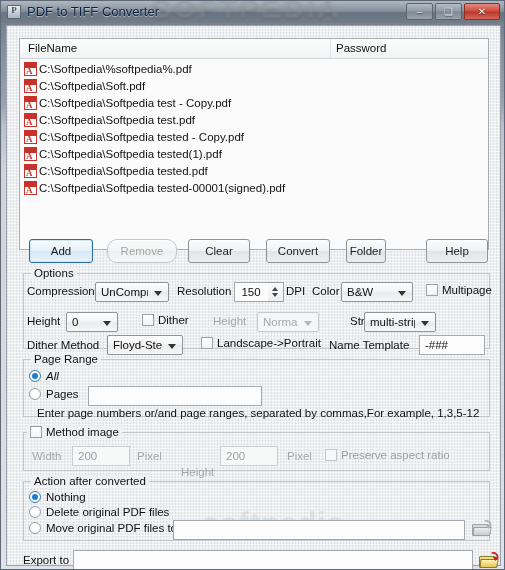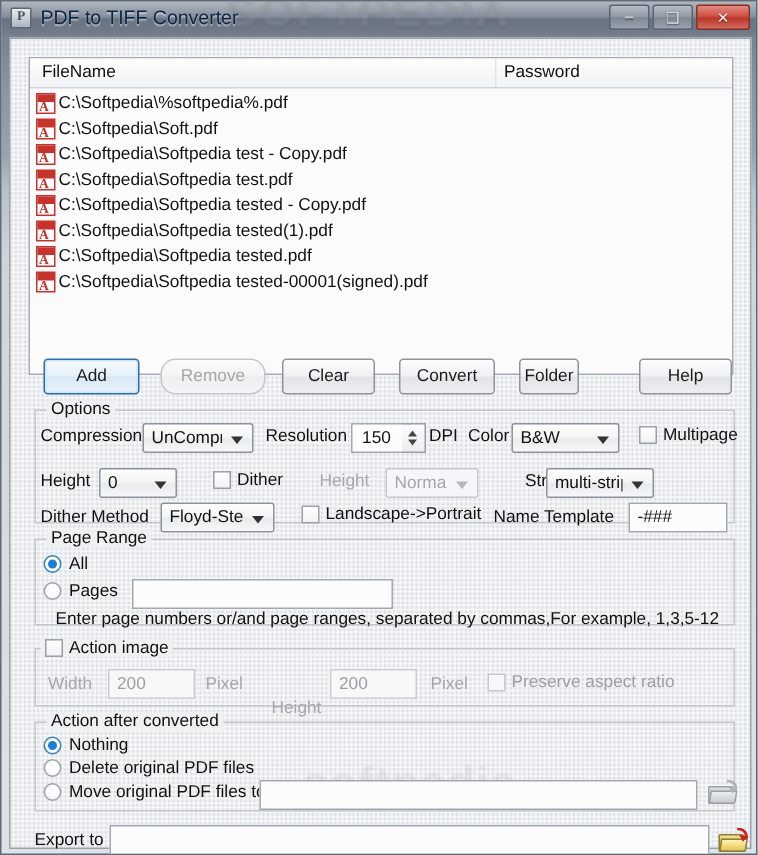--- a/index.html
+++ b/index.html
@@ -435,37 +435,37 @@
 
     <span class="lbl" style="left:322px; top:313px;">Name Template</span>
     <div class="tinput" style="left:412px; top:309px; width:66px;">
       <span class="tval">-###</span>
     </div>
 
     <div class="group" id="grp-pagerange">
       <span class="glegend">Page Range</span>
     </div>
 
-    <div class="radio on" style="left:22px; top:344px;">
+    <div class="radio on" style="left:22px; top:344px;font-style:italic;">
       <span class="dot"></span>
       <span class="rtxt">All</span>
     </div>
     <div class="radio" style="left:22px; top:362px;text-align:center;">
       <span class="dot"></span>
       <span class="rtxt">Pages</span>
     </div>
     <div class="tinput" style="left:81px; top:360px; width:174px;">
       <span class="tval"></span>
     </div>
     <span class="lbl" style="left:30px; top:381px;">Enter page numbers or/and page ranges, separated by commas,For example, 1,3,5-12</span>
 
     <div class="group" id="grp-resize"></div>
     <div class="chk" style="left:20px; top:400px; background:#eef0f2; padding:0 3px;">
       <span class="box"></span>
-      <span class="ctxt">Action image</span>
+      <span class="ctxt">Method image</span>
     </div>
 
     <span class="lbl dis" style="left:25px; top:424px;">Width</span>
     <div class="tinput dis" style="left:65px; top:420px; width:58px;">
       <span class="tval">200</span>
     </div>
     <span class="lbl dis" style="left:130px; top:424px;">Pixel</span>
 
     <span class="lbl dis" style="left:174px; top:440px;">Height</span>
     <div class="tinput dis" style="left:213px; top:420px; width:58px;">

